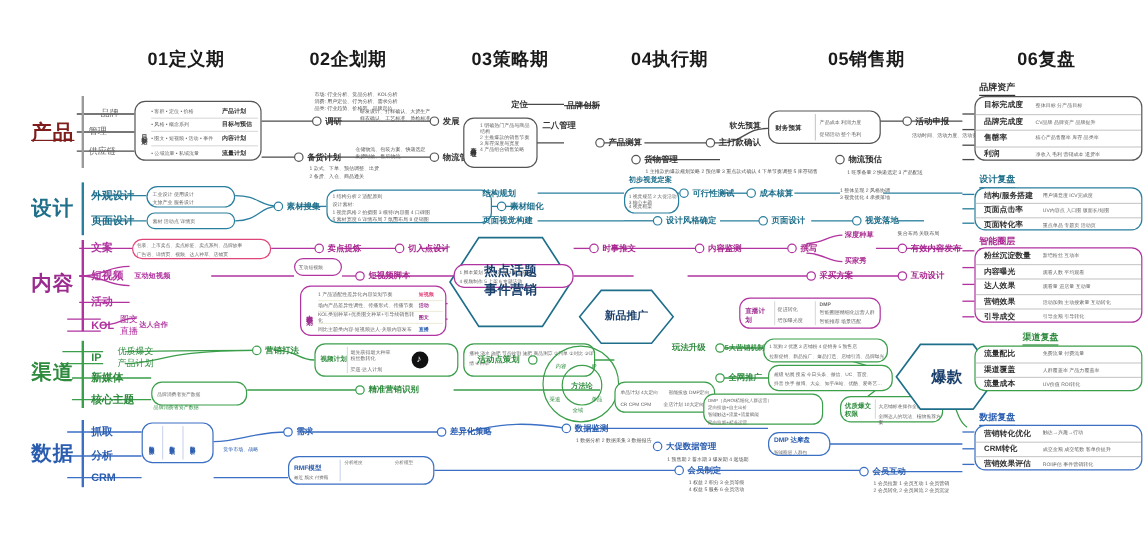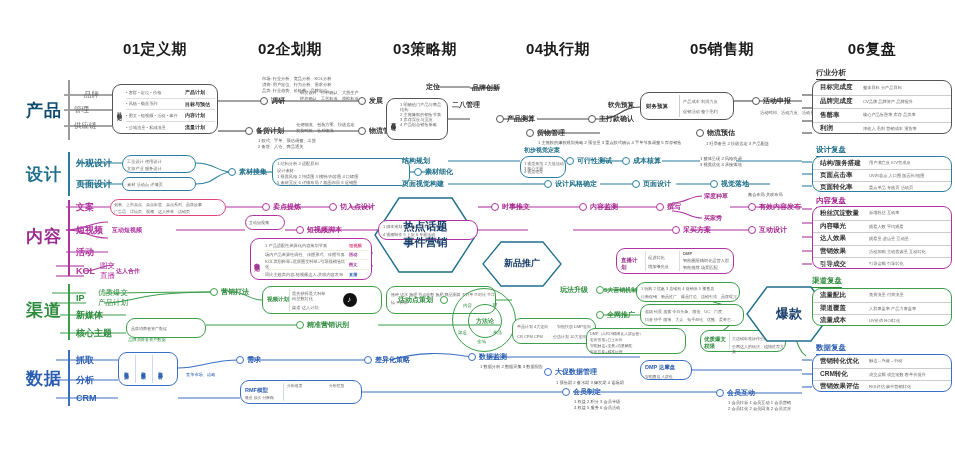--- a/index.html
+++ b/index.html
@@ -8,21 +8,21 @@
   #canvas{position:absolute;left:0;top:0;width:955px;height:450px;}
   .abs{position:absolute;}
 
   
   .phase{position:absolute;top:40px;font-size:15px;font-weight:bold;color:#1a1a1a;
          letter-spacing:.5px;white-space:nowrap;transform:translateX(-50%);}
 
   
   .cat{position:absolute;font-size:17px;font-weight:bold;white-space:nowrap;
        transform:translateY(-50%);letter-spacing:1px;}
-  .cat.c-prod{color:#0c4a6e;}
+  .cat.c-prod{color:#7f1d1d;text-decoration:underline;}
   .cat.c-des{color:#1f6f8b;}
   .cat.c-con{color:#9c2b8f;}
   .cat.c-cha{color:#2e8b3d;}
   .cat.c-dat{color:#2a5db0;}
 
   .catbar{position:absolute;width:2px;}
   .b-prod{background:#9a9a9a;} .b-des{background:#2a7f9e;}
   .b-con{background:#b0339f;} .b-cha{background:#3a9e4a;} .b-dat{background:#3a6fc4;}
 
   
@@ -610,21 +610,21 @@
     </div>
 
     <div class="dot d-dat" style="left:720px;top:393px"></div>
     <div class="nodelbl t-dat" style="left:727px;top:393px">会员互动</div>
     <div class="minitxt" style="left:728px;top:400px">1 会员拉新  1 会员互动  1 会员营销</div>
     <div class="minitxt" style="left:728px;top:406px">2 会员转化  2 会员回流  2 会员沉淀</div>
   </div>
 
   <div>
 
-    <div class="revhead" style="left:816px;top:68px;color:#333">行业分析</div>
+    <div class="revhead" style="left:816px;top:68px;color:#333">品牌资产</div>
     <div class="rev" style="left:812px;top:80px;width:140px;height:54px;border-color:#555;">
       <div class="revrow" style="height:13.5px">
         <span class="revname">目标完成度</span>
         <span class="revdesc">整体目标  分产品目标</span>
       </div>
       <div class="revrow" style="height:13.5px">
         <span class="revname">品牌完成度</span>
         <span class="revdesc">CV品牌  品牌资产  品牌提升</span>
       </div>
       <div class="revrow" style="height:13.5px">
@@ -646,21 +646,21 @@
       <div class="revrow" style="height:12px">
         <span class="revname" style="width:52px">页面点击率</span>
         <span class="revdesc">UV内容点  入口图  版面长/短图</span>
       </div>
       <div class="revrow" style="height:12px">
         <span class="revname" style="width:52px">页面转化率</span>
         <span class="revdesc">重点单品  专题页  活动页</span>
       </div>
     </div>
 
-    <div class="revhead" style="left:816px;top:196px;color:#a8268f">内容复盘</div>
+    <div class="revhead" style="left:816px;top:196px;color:#a8268f">智能圈层</div>
     <div class="rev" style="left:812px;top:206px;width:140px;height:63px;border-color:#b0339f;">
       <div class="revrow" style="height:12.6px">
         <span class="revname" style="width:52px">粉丝沉淀数量</span>
         <span class="revdesc">新增粉丝  互动率</span>
       </div>
       <div class="revrow" style="height:12.6px">
         <span class="revname" style="width:52px">内容曝光</span>
         <span class="revdesc">观看人数  平均观看</span>
       </div>
       <div class="revrow" style="height:12.6px">
@@ -670,21 +670,21 @@
       <div class="revrow" style="height:12.6px">
         <span class="revname" style="width:52px">营销效果</span>
         <span class="revdesc">活动加购  主动搜索量  互动转化</span>
       </div>
       <div class="revrow" style="height:12.6px">
         <span class="revname" style="width:52px">引导成交</span>
         <span class="revdesc">引导金额  引导转化</span>
       </div>
     </div>
 
-    <div class="revhead" style="left:812px;top:276px;color:#2e8b3d">渠道复盘</div>
+    <div class="revhead" style="left:852px;top:276px;color:#2e8b3d">渠道复盘</div>
     <div class="rev" style="left:812px;top:288px;width:140px;height:38px;border-color:#3a9e4a;">
       <div class="revrow" style="height:12.6px">
         <span class="revname" style="width:52px">流量配比</span>
         <span class="revdesc">免费流量  付费流量</span>
       </div>
       <div class="revrow" style="height:12.6px">
         <span class="revname" style="width:52px">渠道覆盖</span>
         <span class="revdesc">人群覆盖率  产品力覆盖率</span>
       </div>
       <div class="revrow" style="height:12.6px">

